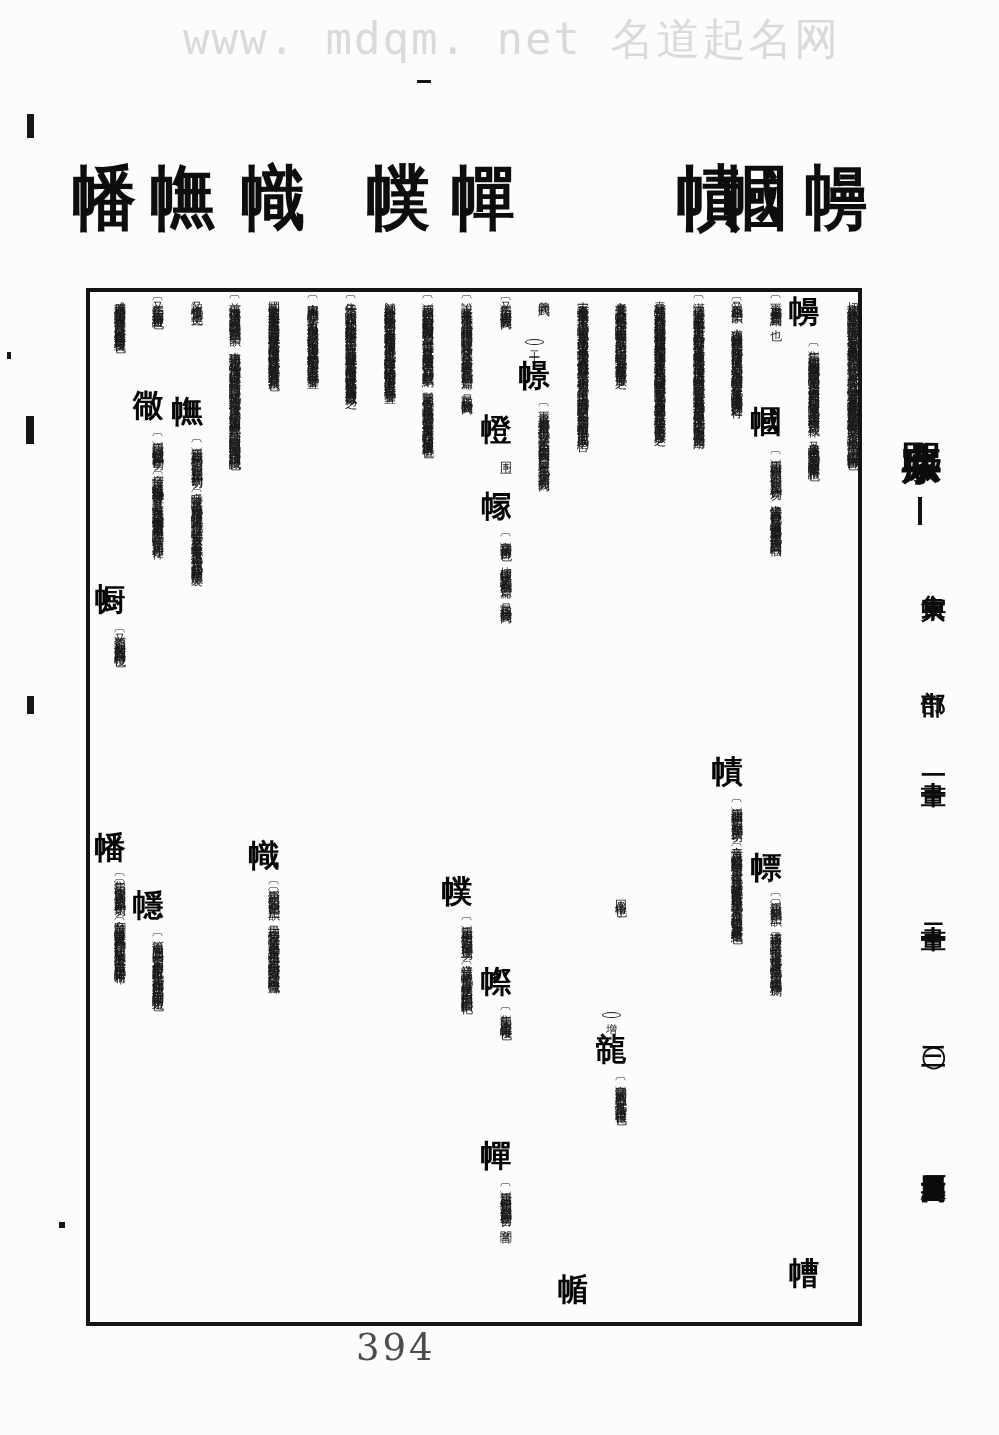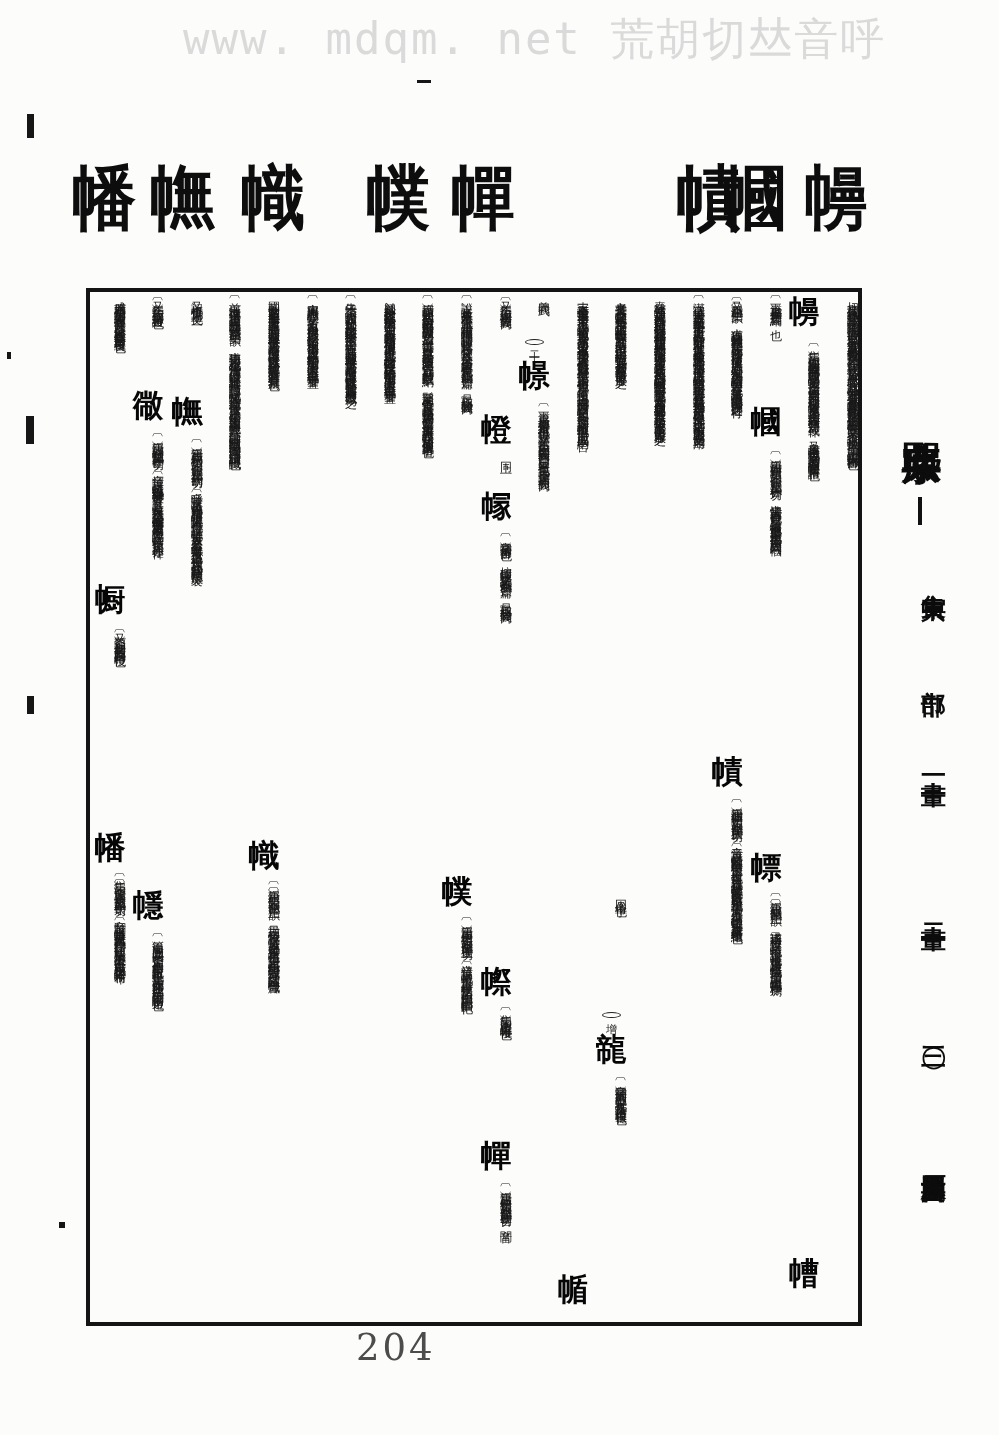--- a/index.html
+++ b/index.html
@@ -69,21 +69,21 @@
   .page-number{
     position:absolute;left:356px;top:1326px;
     font-size:37px;color:#4c4c4c;letter-spacing:3px;
     font-family:"DejaVu Serif","Liberation Serif",serif;
   }
   .artifact{position:absolute;background:#161616;}
 </style>
 </head>
 <body>
 
-<div class="watermark">www. mdqm. net 荒胡切𠀤音呼</div>
+<div class="watermark">www. mdqm. net 名道起名网</div>
 
 <div class="seal-row" id="seal-row">
     <span class="seal" style="left: 72px;">幡</span>
     <span class="seal" style="left: 150px;">幠</span>
     <span class="seal" style="left: 241px;">幟</span>
     <span class="seal" style="left: 366px;">幞</span>
     <span class="seal" style="left: 451px;">幝</span>
     <span class="seal" style="left: 676px;">幘</span>
     <span class="seal" style="left: 723px;">幗</span>
     <span class="seal" style="left: 804px;">㡢</span>
@@ -201,21 +201,21 @@
     <div class="sb-item" style="top: 322px; height: 175px; font-size: 40px;">康熙字典</div>
     <div class="sb-divider" style="top: 497px; height: 28px;"></div>
     <div class="sb-item" style="top: 530px; height: 90px; font-size: 25px;">寅集中</div>
     <div class="sb-item" style="top: 640px; height: 62px; font-size: 25px;">巾部</div>
     <div class="sb-item" style="top: 716px; height: 90px; font-size: 25px;">十一畫</div>
     <div class="sb-item" style="top: 860px; height: 90px; font-size: 25px;">十二畫</div>
     <div class="sb-item" style="top: 996px; height: 60px; font-size: 25px;">三〇</div>
     <div class="sb-item" style="top: 1068px; height: 175px; font-size: 25px;">同文書局原版</div>
   </div>
 
-<div class="page-number">204</div>
+<div class="page-number">394</div>
 
 <div id="artifacts">
     <div class="artifact" style="left: 27px; top: 114px; width: 7px; height: 24px;"></div>
     <div class="artifact" style="left: 26px; top: 416px; width: 8px; height: 28px;"></div>
     <div class="artifact" style="left: 27px; top: 696px; width: 7px; height: 18px;"></div>
     <div class="artifact" style="left: 7px; top: 352px; width: 4px; height: 7px;"></div>
     <div class="artifact" style="left: 59px; top: 1222px; width: 6px; height: 6px;"></div>
     <div class="artifact" style="left: 417px; top: 80px; width: 14px; height: 3px;"></div>
   </div>
 

